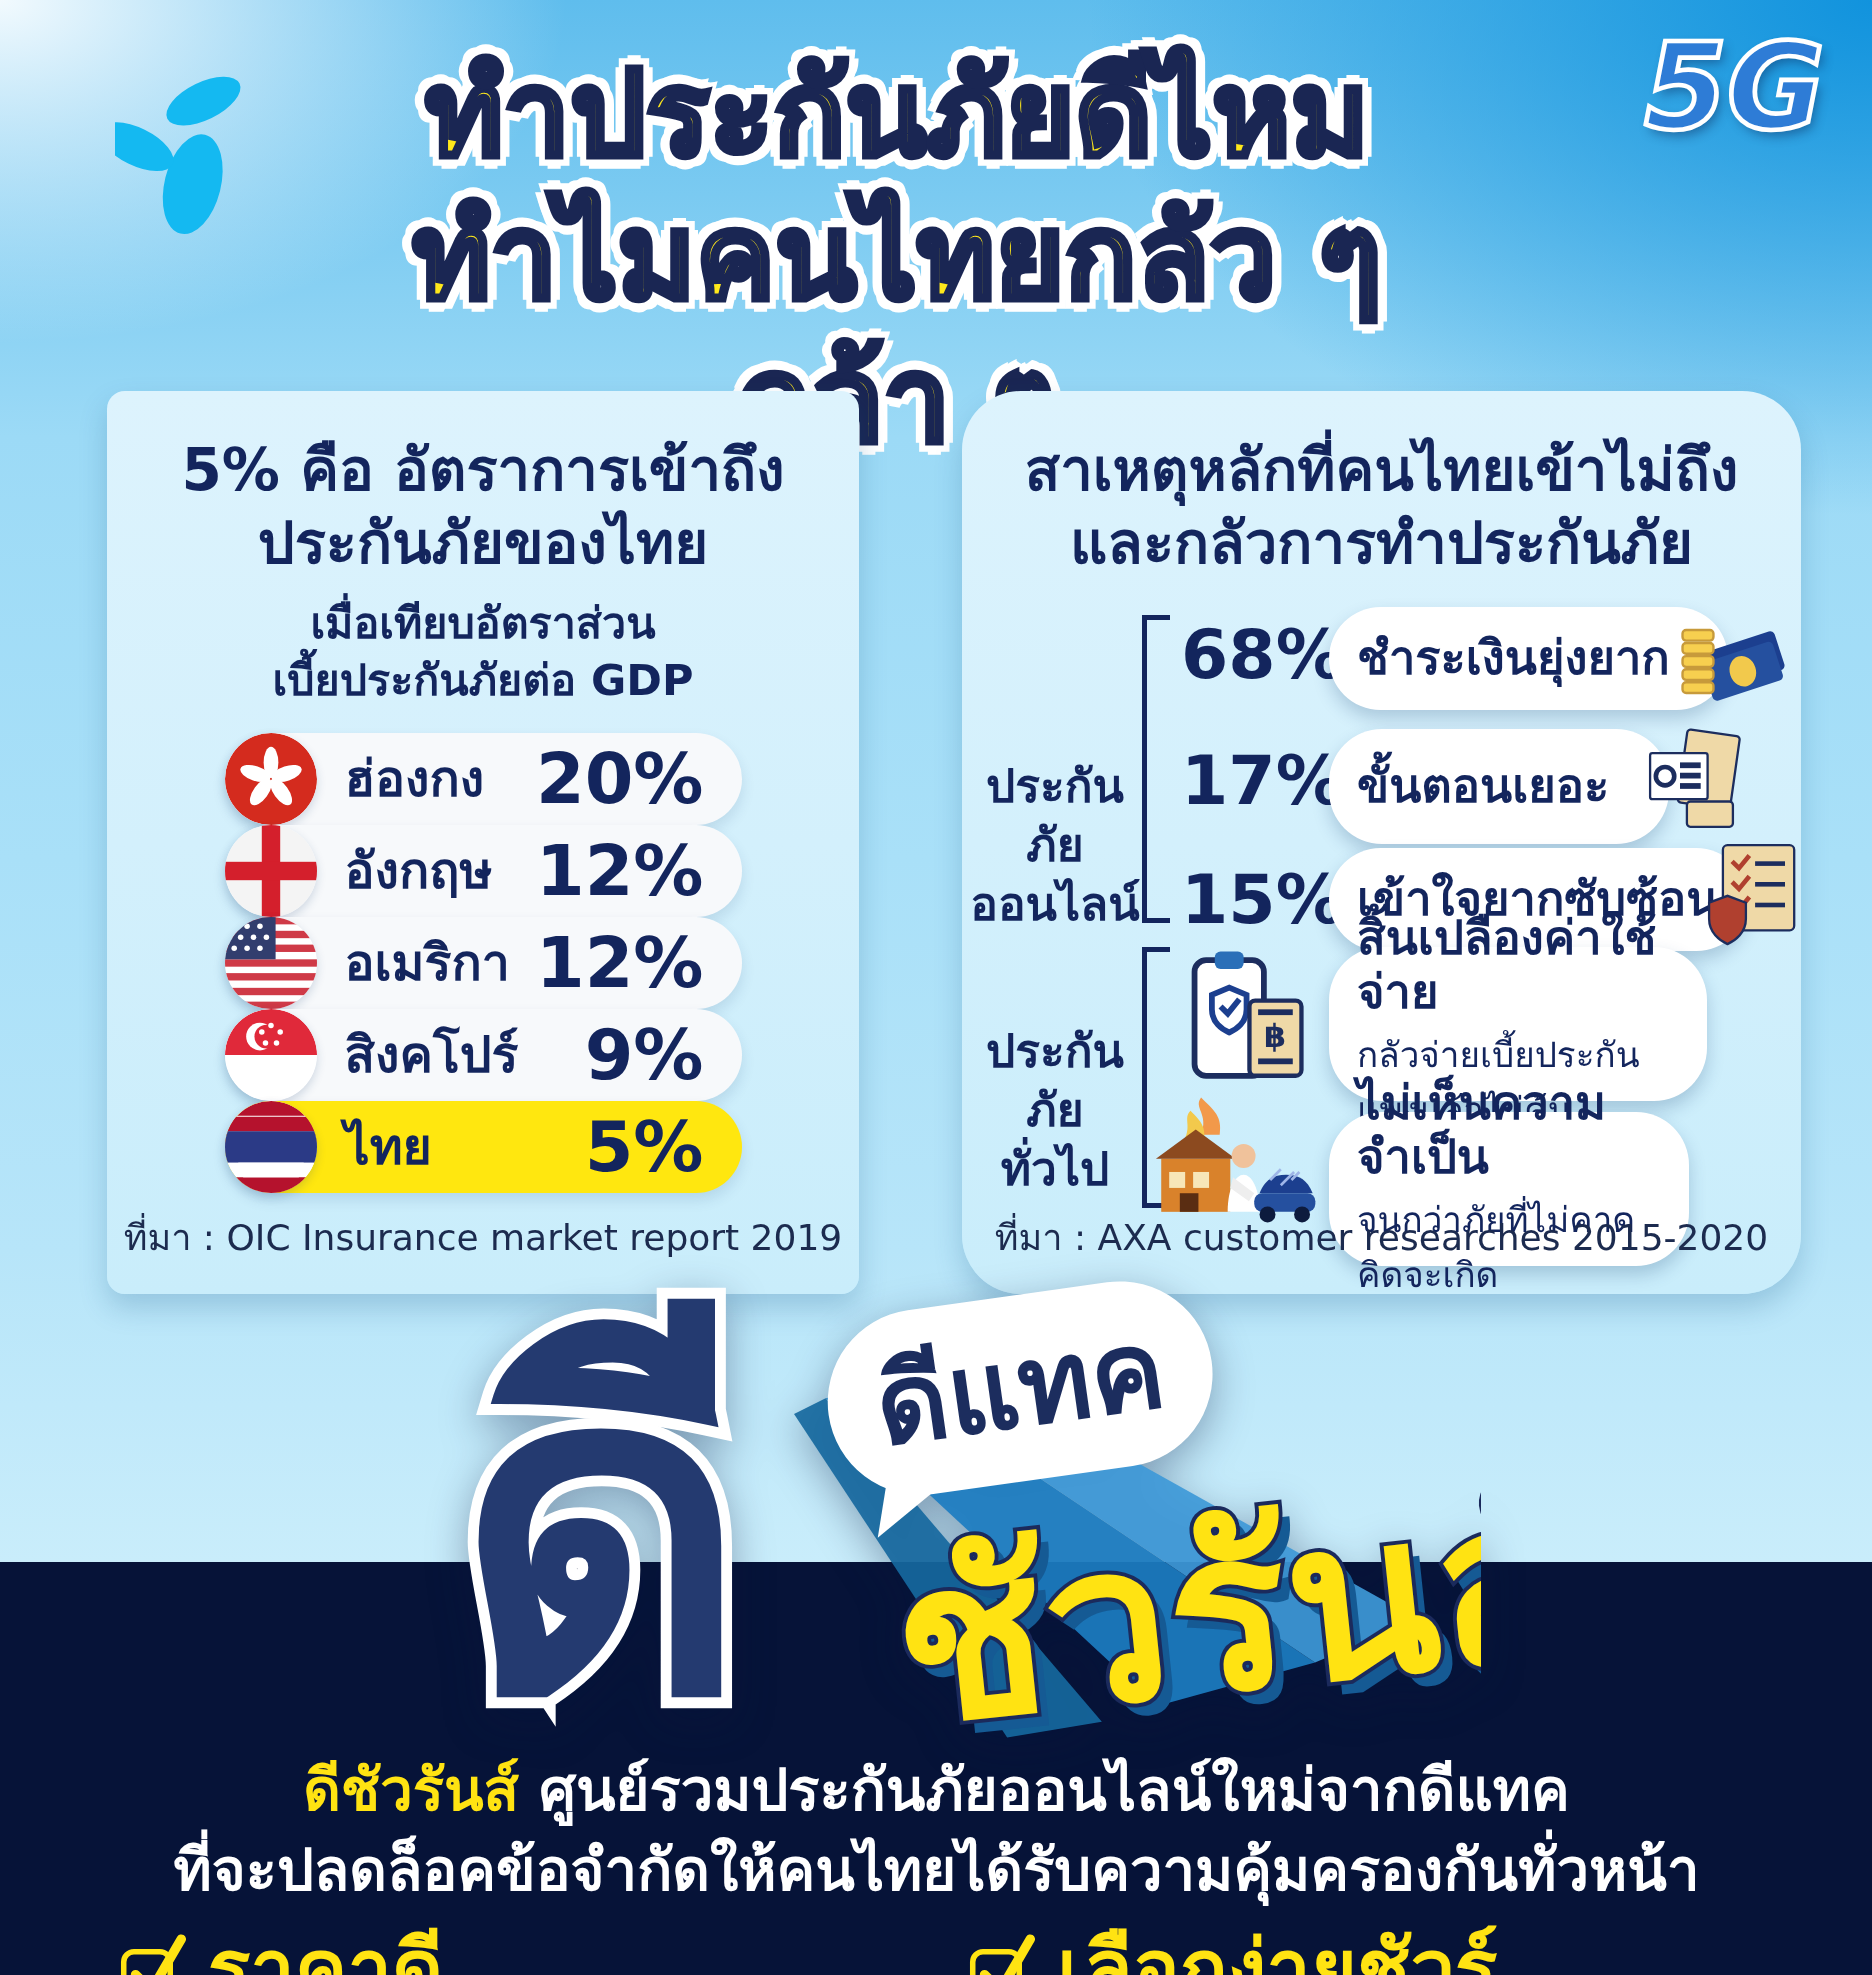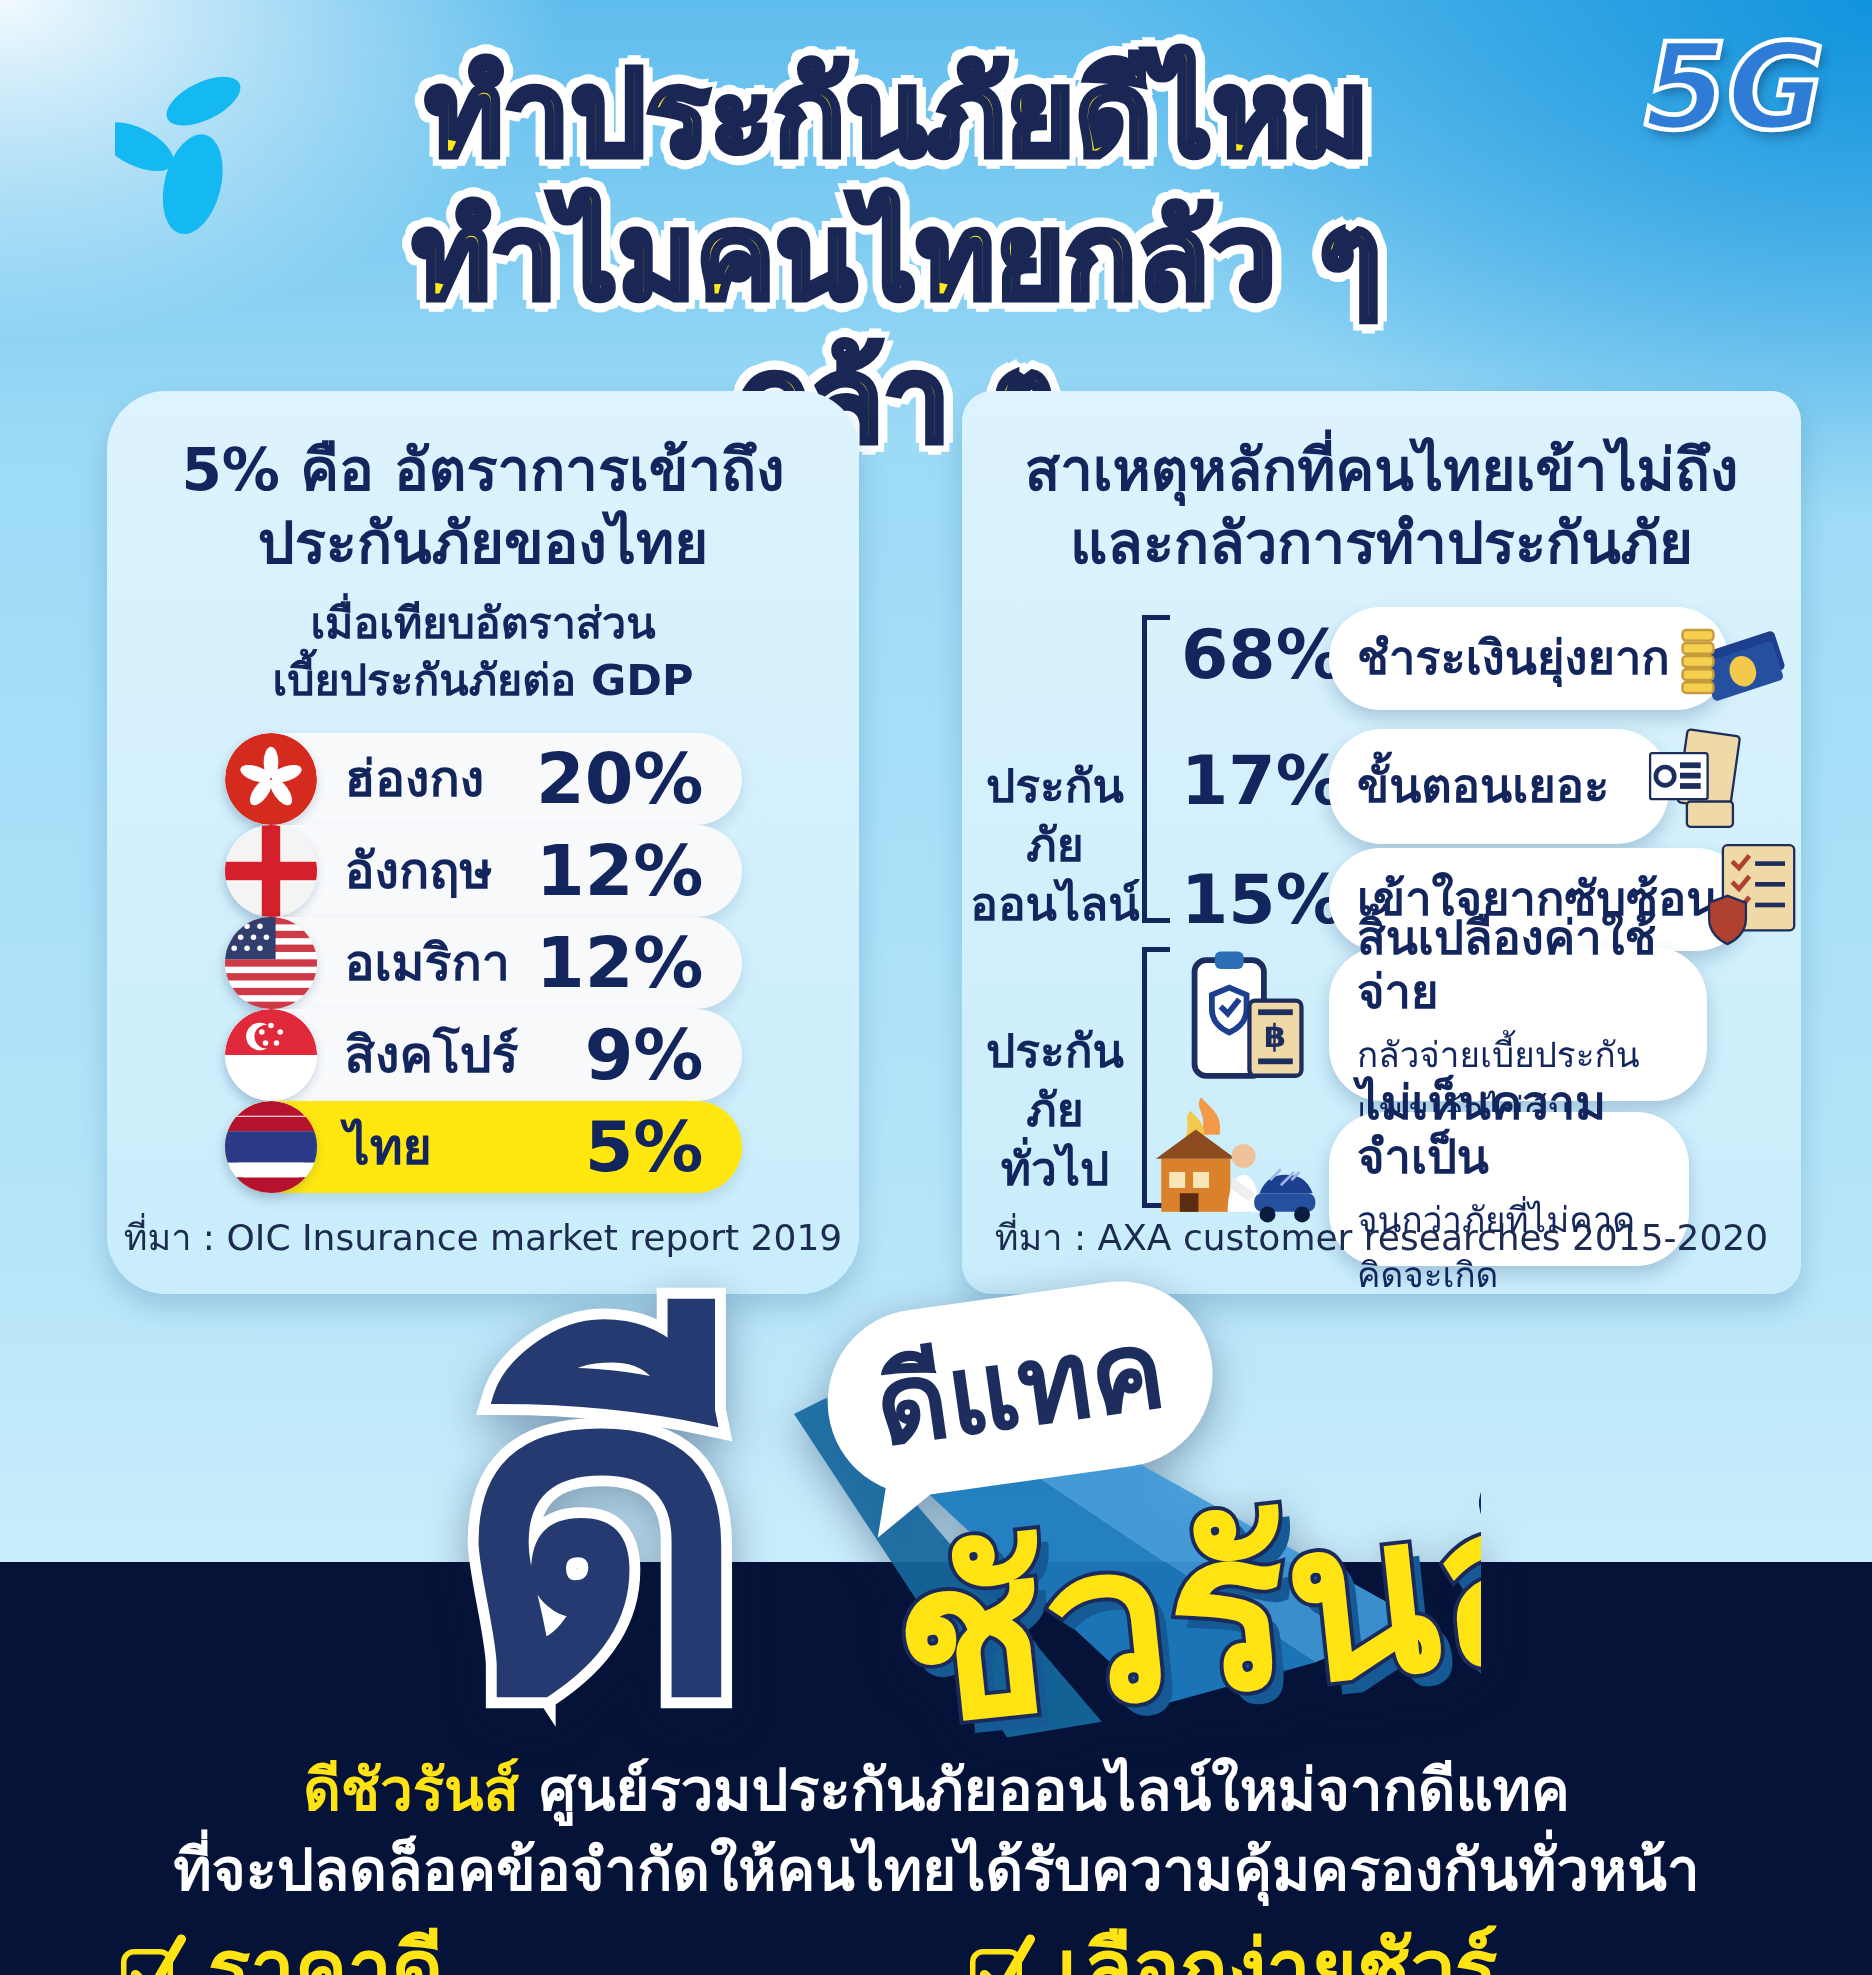--- a/index.html
+++ b/index.html
@@ -25,22 +25,22 @@
       -8.7px -8.7px 0 #fff,8.7px 8.7px 0 #fff,-8.7px 8.7px 0 #fff,8.7px -8.7px 0 #fff;}
   .brand5g{position:absolute;right:28px;top:28px;width:221px;text-align:center;}
   .brand5g .dtac{font-size:85px;font-weight:600;font-style:italic;color:#ffffff;line-height:1;}
   .brand5g .fiveg{font-size:119px;font-weight:800;font-style:italic;color:#2e7cd6;line-height:1;
     -webkit-text-stroke:4.7px #ffffff;text-shadow:4px 5.5px 10.3px rgba(10,40,90,.45);}
 
   
   .card{position:absolute;top:391px;height:903px;border-radius:59px;
     background:linear-gradient(180deg,#ddf3fd 0%,#c9edfb 100%);
     box-shadow:0 14px 28px rgba(20,80,130,.22);}
-  .card-left{left:107px;width:752px;}
-  .card-right{left:962px;width:839px;border-radius:30px;}
+  .card-left{left:107px;width:752px;border-radius:18px;}
+  .card-right{left:962px;width:839px;}
   .card-title{margin-top:43px;text-align:center;font-size:58px;font-weight:800;
     line-height:1.25;color:#13255d;}
   .card-sub{margin-top:16px;text-align:center;font-size:43px;font-weight:600;line-height:1.32;color:#13255d;}
   .card-source{position:absolute;left:0;right:0;bottom:28px;text-align:center;
     font-size:36px;font-weight:400;color:#1c2b4f;}
 
   
   .rows{margin:24px auto 8px;width:517px;display:flex;flex-direction:column;gap:0;}
   .row{height:92px;background:#f7f9fb;border-radius:47px;display:flex;align-items:center;
     box-shadow:0 7.1px 14.2px rgba(20,60,110,.12);}

